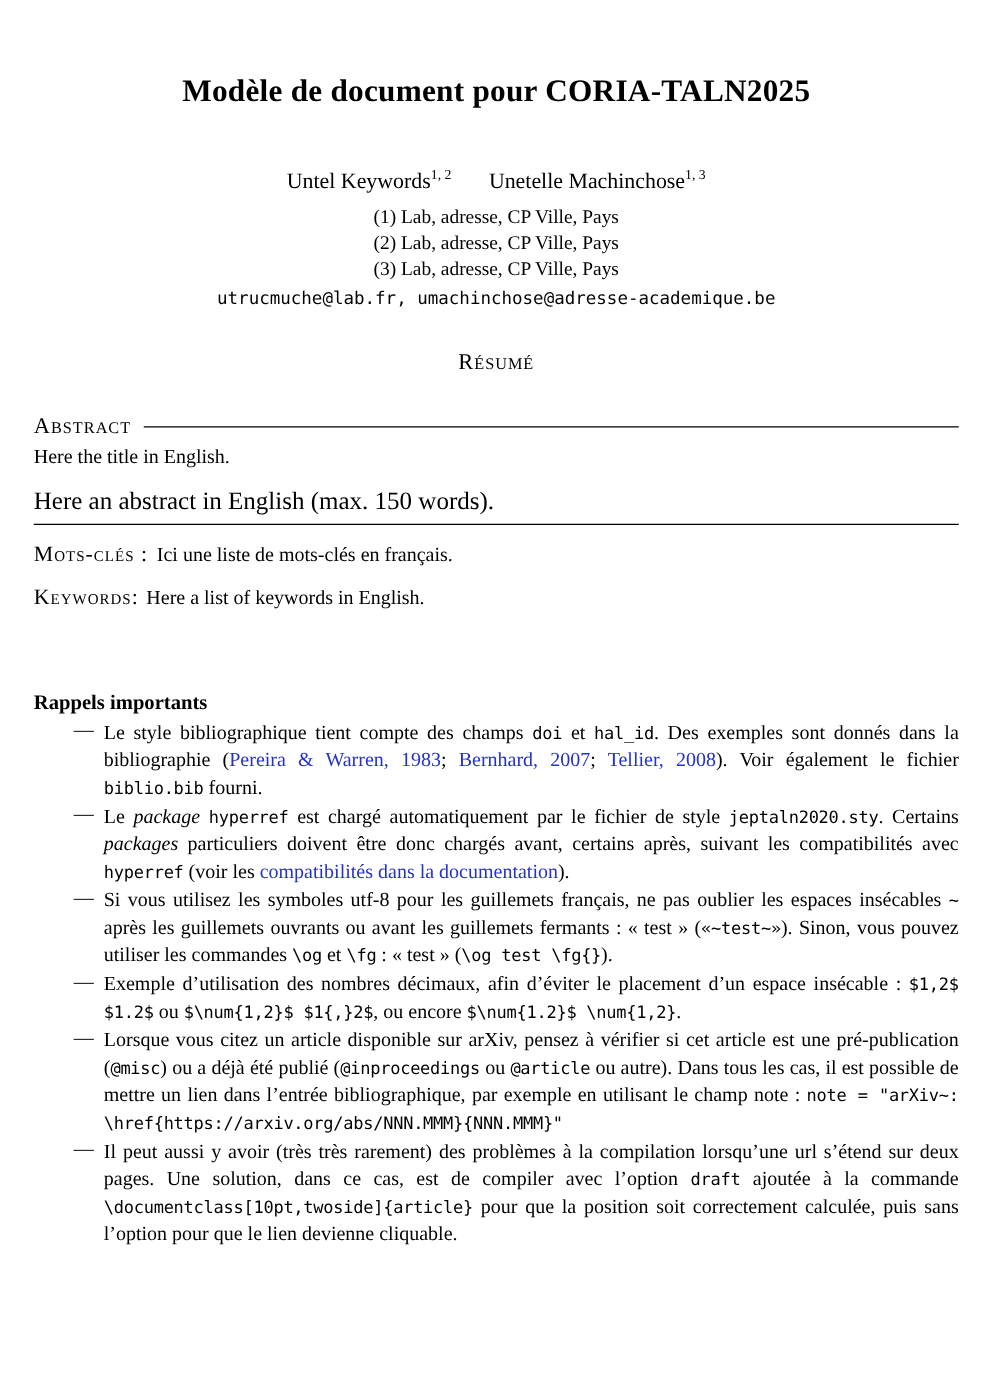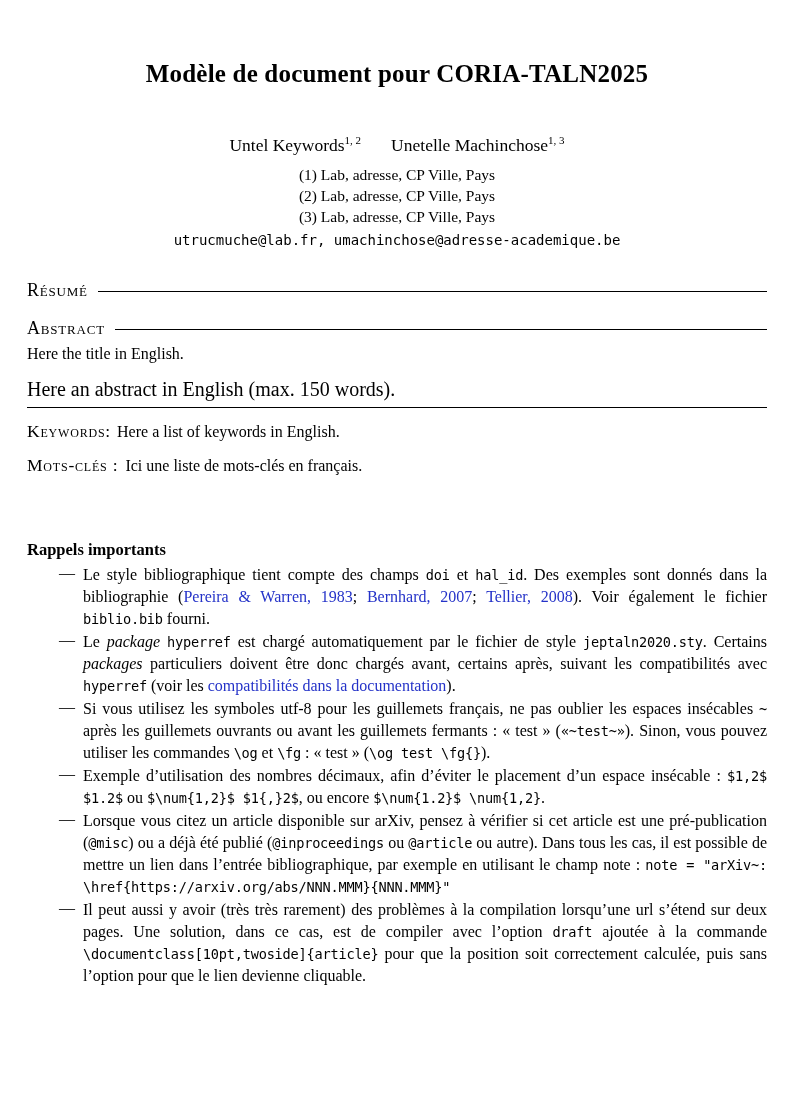--- a/index.html
+++ b/index.html
@@ -49,21 +49,21 @@
     font-variant: small-caps;
     font-size: 18px;
     letter-spacing: 0.8px;
     white-space: nowrap;
   }
   .rule {
     flex: 1;
     border-top: 1.2px solid #000;
     margin-top: 2px;
   }
-  .resume-row { margin-top: 32px; }
+  .resume-row { margin-top: 32px; flex-direction: column; }
   .resume-text { margin-top: 5px; font-size: 16px; }
   .abstract-row { margin-top: 17px; }
   .english-title { margin-top: 6px; font-weight: 400; font-size: 16px; }
   .abstract-text {
     margin-top: 15px;
     padding-bottom: 6px;
     border-bottom: 1.2px solid #000;
     font-size: 20px;
   }
   .kw-row { margin-top: 13px; font-size: 16px; }
@@ -129,25 +129,25 @@
   </div>
 
   <div class="label-row abstract-row">
     <span class="sc-label">Abstract</span>
     <div class="rule"></div>
   </div>
   <div class="english-title">Here the title in English.</div>
   <div class="abstract-text">Here an abstract in English (max. 150 words).</div>
 
   <div class="kw-row">
-    <span class="sc-label">Keywords:</span><span class="kw-text-tight">Here a list of keywords in English.</span>
+    <span class="sc-label">Mots-clés :</span><span class="kw-text">Ici une liste de mots-clés en français.</span>
   </div>
 
   <div class="kw-row">
-    <span class="sc-label">Mots-clés :</span><span class="kw-text">Ici une liste de mots-clés en français.</span>
+    <span class="sc-label">Keywords:</span><span class="kw-text-tight">Here a list of keywords in English.</span>
   </div>
 
   <div class="rappels-heading">Rappels importants</div>
 
   <div class="rappels-list">
     <div class="list-item">
       <span class="dash">—</span>
       <div class="item-text"><span class="seg seg-normal">Le style bibliographique tient compte des champs </span><span class="seg seg-code">doi</span><span class="seg seg-normal"> et </span><span class="seg seg-code">hal_id</span><span class="seg seg-normal">. Des exemples sont donnés dans la bibliographie (</span><span class="seg seg-link">Pereira &amp; Warren, 1983</span><span class="seg seg-normal">; </span><span class="seg seg-link">Bernhard, 2007</span><span class="seg seg-normal">; </span><span class="seg seg-link">Tellier, 2008</span><span class="seg seg-normal">). Voir également le fichier </span><span class="seg seg-code">biblio.bib</span><span class="seg seg-normal"> fourni.</span></div>
     </div>
     <div class="list-item">

